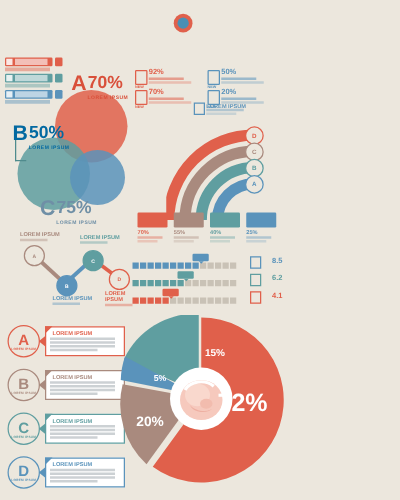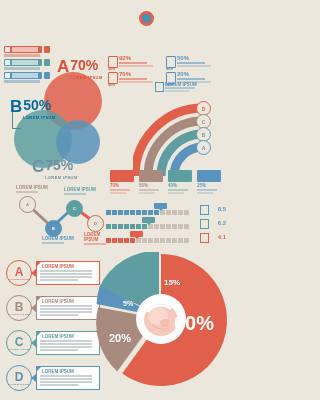--- a/index.html
+++ b/index.html
@@ -447,19 +447,19 @@
     <div class="fetus">
       <svg width="46" height="46" viewBox="0 0 46 46">
         <circle cx="23" cy="23" r="23" fill="#ffffff"></circle>
         <ellipse cx="23" cy="24" rx="17" ry="16" fill="#f6c9bd"></ellipse>
         <ellipse cx="20" cy="20" rx="10" ry="9" fill="#f9d8cd"></ellipse>
         <path d="M14 28 C16 34 28 36 33 30 C30 34 19 34 14 28 Z" fill="#eeb0a2"></path>
         <ellipse cx="27" cy="27" rx="5" ry="4" fill="#f2bcae"></ellipse>
         <path d="M10 16 C14 9 26 7 33 13" stroke="#ffffff" stroke-width="2.5" fill="none"></path>
       </svg>
     </div>
-    <div class="pie-lbl p60">60%</div>
+    <div class="pie-lbl p60">72%</div>
     <div class="pie-lbl p20">20%</div>
     <div class="pie-lbl p15">15%</div>
     <div class="pie-lbl p5">5%</div>
   </div>
 
 </div>
 
 </body></html>

